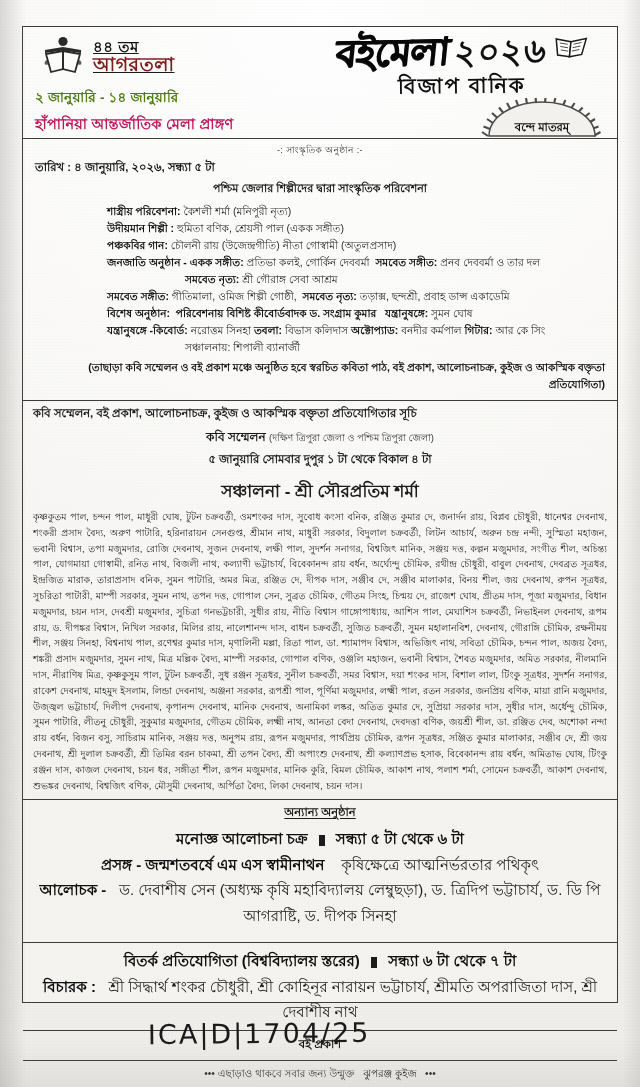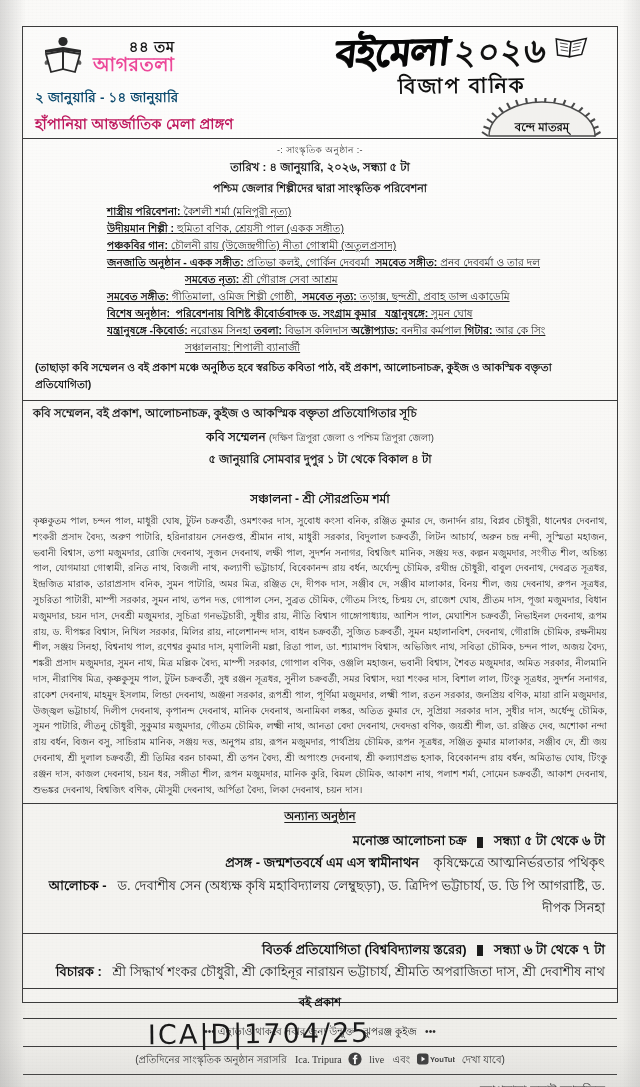--- a/index.html
+++ b/index.html
@@ -87,47 +87,48 @@
   #mast-left-top {
     display: flex;
     align-items: center;
     gap: 8px;
     padding-left: 12px;
   }
   #fair-logo { flex: 0 0 auto; }
   #edition-block {
     display: flex;
     flex-direction: column;
-    align-items: flex-end;
+    align-items: flex-start;
     line-height: 1.05;
+    text-decoration: underline;
   }
   .edition-no {
     font-size: 15px;
     font-weight: 700;
     letter-spacing: .5px;
     color: #141414;
   }
   .city-name {
     font-size: 19px;
     font-weight: 700;
     letter-spacing: .5px;
-    color: #ec4899;
+    color: #7f1d1d;
     margin-top: 1px;
   }
   #mast-left-bottom {
     margin-top: 6px;
     padding-left: 6px;
     display: flex;
     flex-direction: column;
     gap: 3px;
   }
   .mast-dates {
     font-size: 13.5px;
     font-weight: 700;
-    color: #0c4a6e;
+    color: #4d7c0f;
     letter-spacing: .2px;
   }
   .mast-venue {
     font-size: 14.5px;
     font-weight: 700;
     color: #be185d;
     letter-spacing: .2px;
   }
 
   #mast-right {
@@ -183,50 +184,49 @@
     padding: 4px 12px 6px 12px;
   }
   .ann-head {
     text-align: center;
     font-size: 9px;
     color: #3a3a3a;
     letter-spacing: .4px;
     margin-bottom: 1px;
   }
   .ann-date {
-    text-align: center;
+    text-align: left;
     font-size: 11.5px;
     font-weight: 700;
     color: #161616;
     margin-bottom: 2px;
   }
   .ann-sub {
     text-align: center;
     font-size: 11px;
     font-weight: 700;
     color: #1a1a1a;
     margin-bottom: 4px;
   }
   .kv-row {
     font-size: 10.5px;
     line-height: 1.62;
     color: #1e1e1e;
     white-space: nowrap;
-    text-decoration: underline;
   }
   .kv-row .k {
     font-weight: 700;
     color: #0f0f0f;
   }
   .kv-row .v { font-weight: 400; color: #2a2a2a; }
   .kv-row.indent { padding-left: 72px; }
   .kv-row.indent2 { padding-left: 150px; }
   .note-line {
     margin-top: 4px;
-    text-align: left;
+    text-align: right;
     font-size: 10.5px;
     font-weight: 700;
     color: #141414;
   }
 
   
   #poets { padding: 4px 10px 6px 10px; }
   .poets-h1 {
     font-size: 11.5px;
     font-weight: 700;
@@ -236,40 +236,40 @@
     text-align: center;
     font-size: 12px;
     font-weight: 700;
     margin-bottom: 3px;
   }
   .poets-h2 .paren { font-size: 9.5px; font-weight: 400; color: #333; }
   .poets-time {
     text-align: center;
     font-size: 11.5px;
     font-weight: 700;
-    margin-bottom: 20px;
+    margin-bottom: 8px;
   }
   .poets-host {
     text-align: center;
-    font-size: 12px;
+    font-size: 17px;
     font-weight: 700;
     margin-bottom: 3px;
   }
   #poet-names {
     font-size: 9.4px;
     line-height: 1.68;
     text-align: justify;
     color: #212121;
     word-spacing: .5px;
   }
 
   
   #others { padding: 4px 12px 14px 12px; }
   .others-h { text-align: center; font-size: 11.5px; font-weight: 700; margin-bottom: 3px; }
-  .row-c { text-align: right; font-size: 13px; line-height: 1.7; color: #1d1d1d; }
+  .row-c { text-align: center; font-size: 15px; line-height: 1.7; color: #1d1d1d; }
   .row-c .b { font-weight: 700; color: #0f0f0f; }
   .sqbul {
     display: inline-block;
     width: 6px; height: 11px;
     background: #1c1c1c;
     margin: 0 7px -1px 7px;
     vertical-align: middle;
   }
 
   

